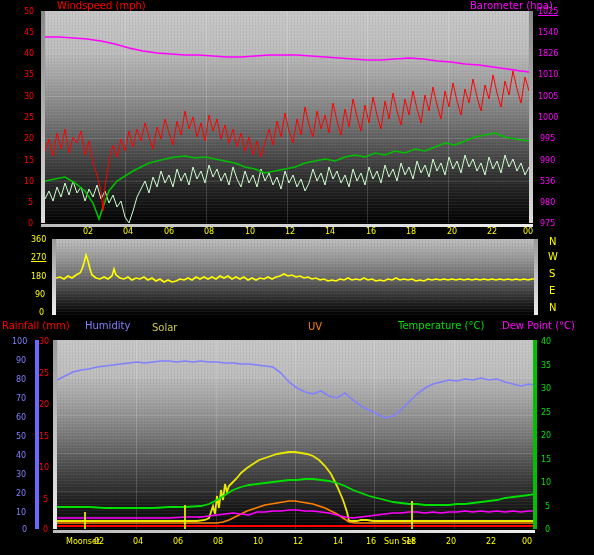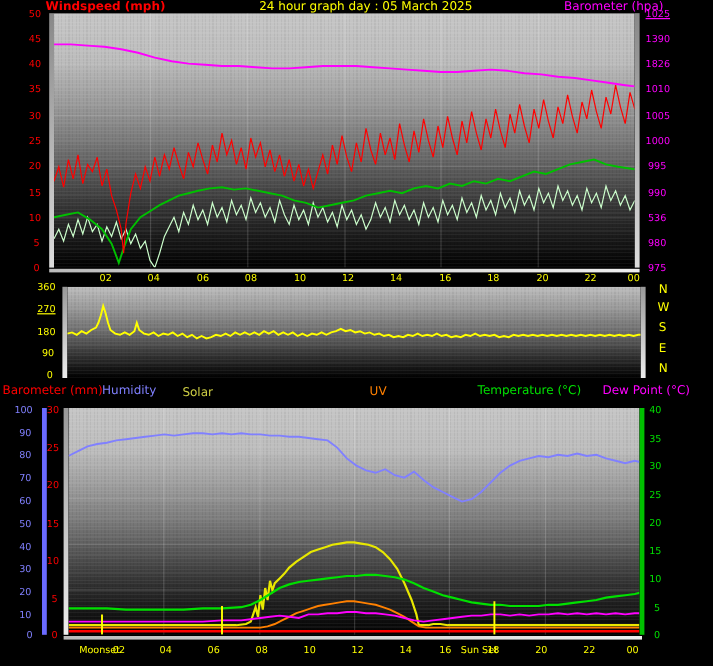--- a/index.html
+++ b/index.html
@@ -29,22 +29,21 @@
 
   .c-red{color:#ff0000;} .c-yel{color:#ffff00;} .c-mag{color:#ff00ff;}
   .c-blu{color:#8080ff;} .c-grn{color:#00e000;} .c-org{color:#ff8000;}
   .c-sol{color:#cccc44;}
 </style>
 </head>
 <body>
 
 <div class="page">
 
-  <div class="lbl c-red" style="left:38px;top:1px;font-weight:bold;">Windspeed (mph)</div>
-  <div class="lbl c-yel" style="left:216px;top:1px;">24 hour graph day : 05 March 2025</div>
+  <div class="lbl c-red" style="left:57px;top:1px;">Windspeed (mph)</div>
   <div class="lbl c-mag" style="left:470px;top:1px;">Barometer (hpa)</div>
 
   <div class="plot" style="left:45px;top:11px;width:484px;height:212px;">
     <div class="grad gradA"></div>
     <div class="noise"></div>
     <div class="vgrid" style="left:80px"></div>
       <div class="vgrid" style="left:161px"></div>
     <div class="vgrid" style="left:242px"></div>
       <div class="vgrid" style="left:322px"></div>
     <div class="vgrid" style="left:403px"></div>
@@ -75,21 +74,21 @@
   <div class="tick c-red" style="left:24px;top:71px;">35</div>
   <div class="tick c-red" style="left:24px;top:93px;">30</div>
   <div class="tick c-red" style="left:24px;top:114px;">25</div>
   <div class="tick c-red" style="left:24px;top:135px;">20</div>
   <div class="tick c-red" style="left:24px;top:157px;">15</div>
   <div class="tick c-red" style="left:24px;top:178px;">10</div>
   <div class="tick c-red" style="left:28px;top:199px;">5</div>
   <div class="tick c-red" style="left:28px;top:220px;">0</div>
 
   <div class="tick c-mag" style="left:538px;top:8px;text-decoration:underline;">1025</div>
-  <div class="tick c-mag" style="left:538px;top:29px;">1390</div>
+  <div class="tick c-mag" style="left:538px;top:29px;">1540</div>
   <div class="tick c-mag" style="left:538px;top:50px;">1826</div>
   <div class="tick c-mag" style="left:538px;top:71px;">1010</div>
   <div class="tick c-mag" style="left:538px;top:93px;">1005</div>
   <div class="tick c-mag" style="left:538px;top:114px;">1000</div>
   <div class="tick c-mag" style="left:540px;top:135px;">995</div>
   <div class="tick c-mag" style="left:540px;top:157px;">990</div>
   <div class="tick c-mag" style="left:540px;top:178px;">536</div>
   <div class="tick c-mag" style="left:540px;top:199px;">980</div>
   <div class="tick c-mag" style="left:540px;top:220px;">975</div>
 
@@ -121,21 +120,21 @@
   <div class="tick c-yel" style="left:31px;top:273px;">180</div>
   <div class="tick c-yel" style="left:35px;top:291px;">90</div>
   <div class="tick c-yel" style="left:39px;top:309px;">0</div>
 
   <div class="lbl c-yel" style="left:549px;top:237px;">N</div>
   <div class="lbl c-yel" style="left:548px;top:252px;">W</div>
   <div class="lbl c-yel" style="left:549px;top:269px;">S</div>
   <div class="lbl c-yel" style="left:549px;top:286px;">E</div>
   <div class="lbl c-yel" style="left:549px;top:303px;">N</div>
 
-  <div class="lbl c-red" style="left:2px;top:321px;">Barometer (mm)</div>
+  <div class="lbl c-red" style="left:2px;top:321px;">Rainfall (mm)</div>
   <div class="lbl c-blu" style="left:85px;top:321px;">Humidity</div>
   <div class="lbl c-sol" style="left:152px;top:323px;">Solar</div>
   <div class="lbl c-org" style="left:308px;top:322px;">UV</div>
   <div class="lbl c-grn" style="left:398px;top:321px;">Temperature (°C)</div>
   <div class="lbl c-mag" style="left:502px;top:321px;">Dew Point (°C)</div>
 
   <div class="plot" style="left:57px;top:340px;width:476px;height:189px;">
     <div class="grad gradA"></div>
     <div class="noise"></div>
     <div class="vgrid" style="left:79px"></div>

